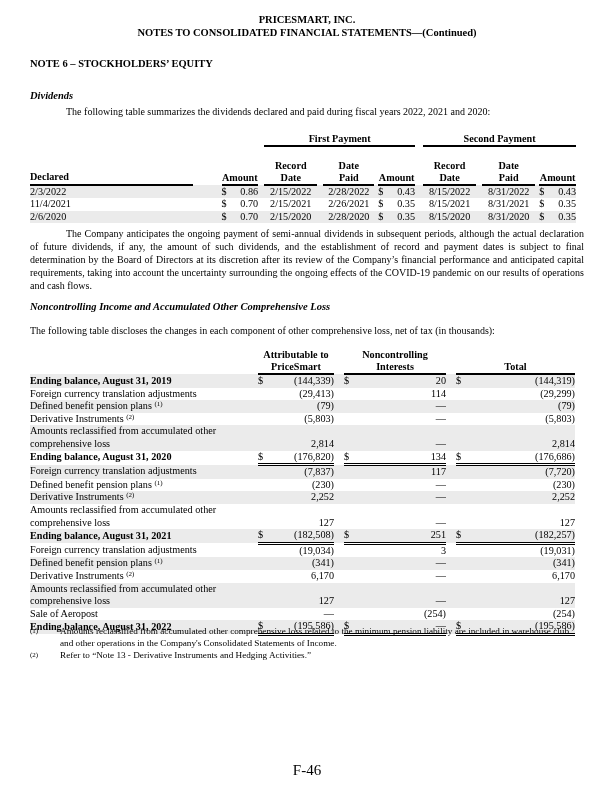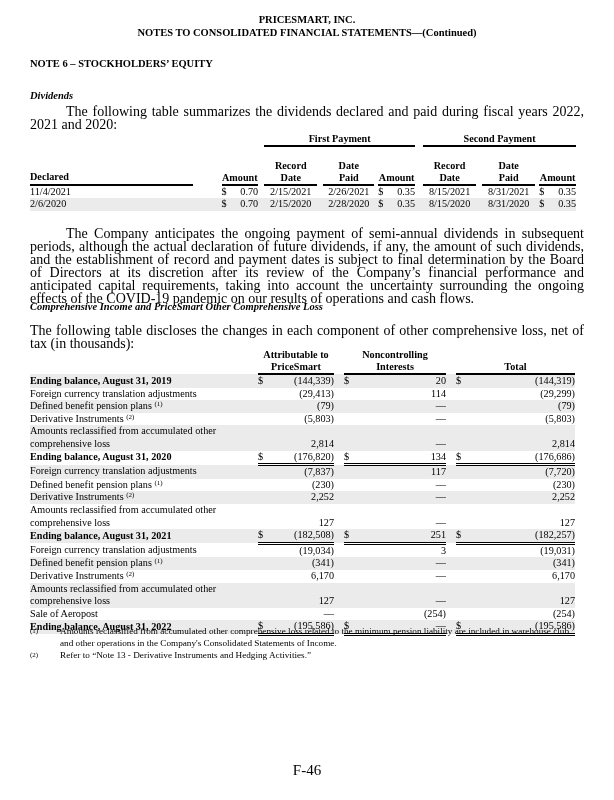--- a/index.html
+++ b/index.html
@@ -1,21 +1,21 @@
 <!DOCTYPE html>
 <html><head>
 <meta charset="utf-8">
 <style>
   html, body { margin:0; padding:0; background:#fff; }
   body { width:614px; height:800px; position:relative; font-family:"Liberation Serif", serif; color:#000; font-size:10.2px; line-height:1.22; }
   .page { position:absolute; left:30px; top:0; width:554px; }
   .hdr { text-align:center; font-weight:bold; font-size:10.5px; line-height:1.2; position:absolute; top:14px; left:0; width:554px; }
   .note-title { position:absolute; top:58px; left:0; font-weight:bold; font-size:10.5px; }
   .sub { position:absolute; left:0; font-weight:bold; font-style:italic; font-size:10.5px; }
-  .para { position:absolute; left:0; width:554px; text-align:justify; font-size:14px; line-height:13.1px; }
+  .para { position:absolute; left:0; width:554px; text-align:justify; font-size:10px; line-height:13.1px; }
   .indent { text-indent:36px; }
   table { border-collapse:collapse; position:absolute; left:0; font-size:10.2px; }
   td { padding:0; height:12.6px; line-height:12.6px; white-space:nowrap; }
   .shade td.s { background:#ebebeb; }
   .r { text-align:right; }
   .c { text-align:center; }
   .b { font-weight:bold; }
   .hb { font-weight:bold; text-align:center; line-height:12px; vertical-align:bottom; }
   .ul { border-bottom:2px solid #000; }
   .dul { border-bottom:3px double #000; }
@@ -82,20 +82,40 @@
       <td colspan="2" class="hb ul">Amount</td>
       <td></td>
       <td class="hb ul"><span>Record</span><br><span>Date</span></td>
       <td></td>
       <td class="hb ul"><span>Date</span><br><span>Paid</span></td>
       <td></td>
       <td colspan="2" class="hb ul">Amount</td>
     </tr>
     </tbody>
       <tbody id="div-body">
+        <tr class="shade">
+          <td class="s ">2/3/2022</td>
+          <td class="s "></td>
+          <td class="s ">$</td>
+          <td class="s r">0.86</td>
+          <td class="s "></td>
+          <td class="s c">2/15/2022</td>
+          <td class="s "></td>
+          <td class="s c">2/28/2022</td>
+          <td class="s "></td>
+          <td class="s ">$</td>
+          <td class="s r">0.43</td>
+          <td class="s "></td>
+          <td class="s c">8/15/2022</td>
+          <td class="s "></td>
+          <td class="s c">8/31/2022</td>
+          <td class="s "></td>
+          <td class="s ">$</td>
+          <td class="s r">0.43</td>
+        </tr>
         <tr>
           <td class="s ">11/4/2021</td>
           <td class="s "></td>
           <td class="s ">$</td>
           <td class="s r">0.70</td>
           <td class="s "></td>
           <td class="s c">2/15/2021</td>
           <td class="s "></td>
           <td class="s c">2/26/2021</td>
           <td class="s "></td>
@@ -127,21 +147,21 @@
           <td class="s c">8/31/2020</td>
           <td class="s "></td>
           <td class="s ">$</td>
           <td class="s r">0.35</td>
         </tr>
       </tbody>
   </table>
 
   <div class="para indent" style="top:227px;">The Company anticipates the ongoing payment of semi-annual dividends in subsequent periods, although the actual declaration of future dividends, if any, the amount of such dividends, and the establishment of record and payment dates is subject to final determination by the Board of Directors at its discretion after its review of the Company’s financial performance and anticipated capital requirements, taking into account the uncertainty surrounding the ongoing effects of the COVID-19 pandemic on our results of operations and cash flows.</div>
 
-  <div class="sub" style="top:301px;">Comprehensive Income and PriceSmart Other Comprehensive Loss</div>
+  <div class="sub" style="top:301px;">Noncontrolling Income and Accumulated Other Comprehensive Loss</div>
   <div class="para" style="top:324px;">The following table discloses the changes in each component of other comprehensive loss, net of tax (in thousands):</div>
 
   <table style="top:349px; width:545px;">
     <colgroup>
       <col style="width:212px">
         <col style="width:16px">
       <col style="width:12px">
         <col style="width:64px">
         <col style="width:10px">
       <col style="width:12px">

